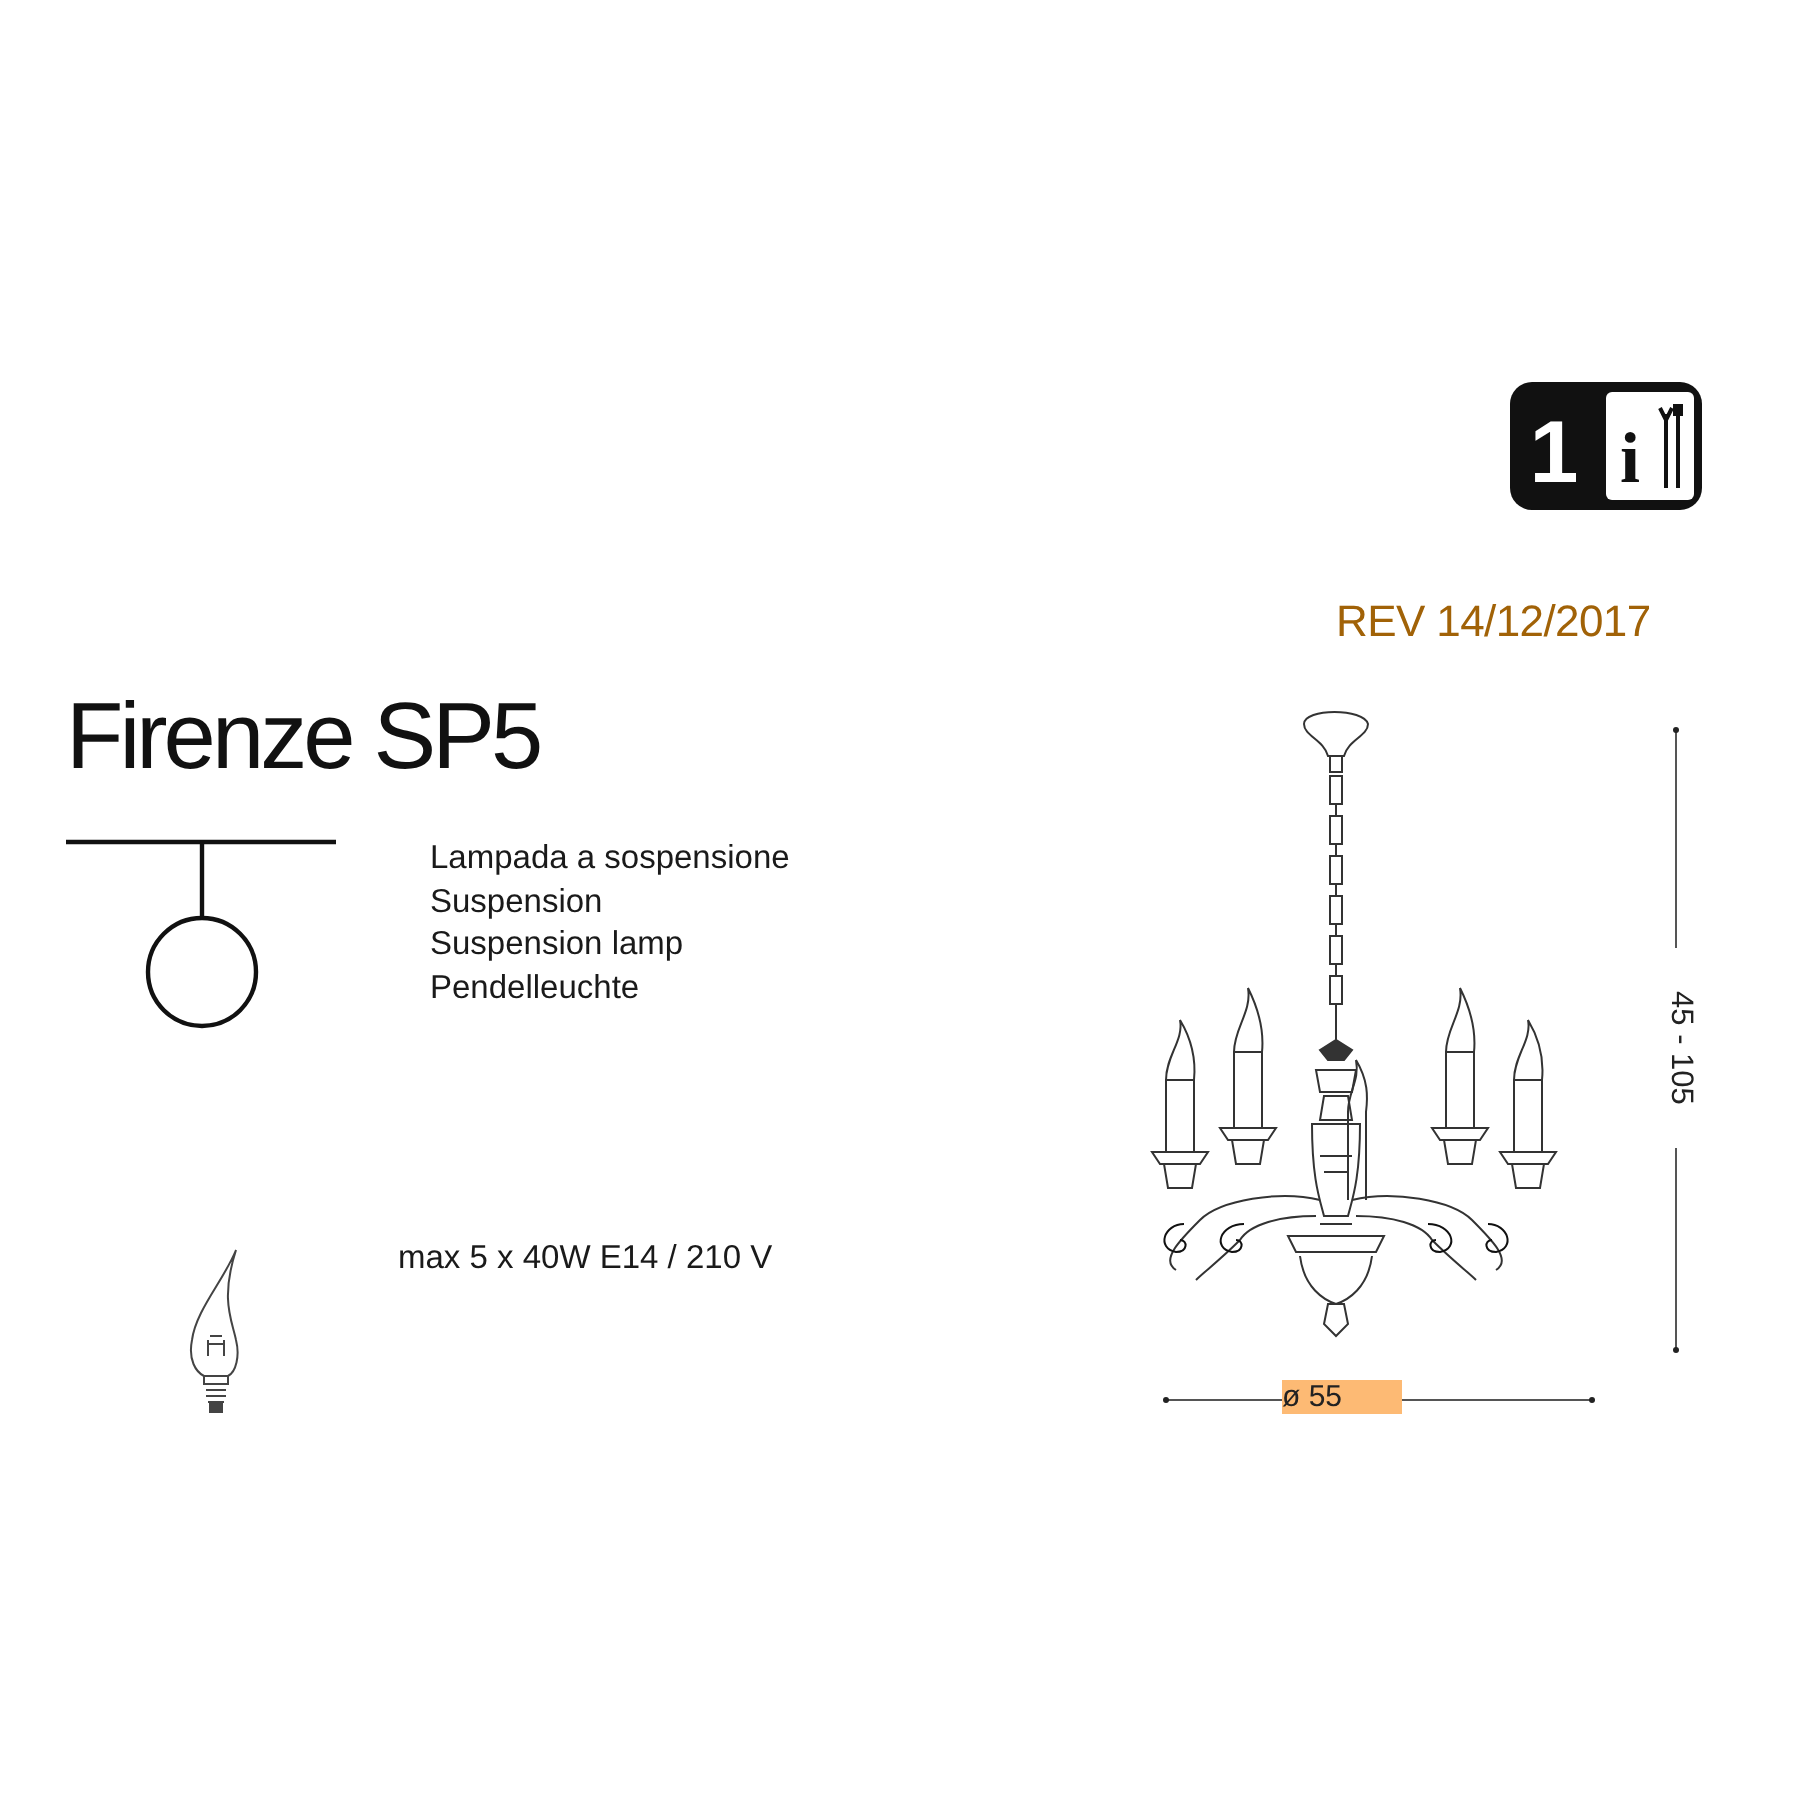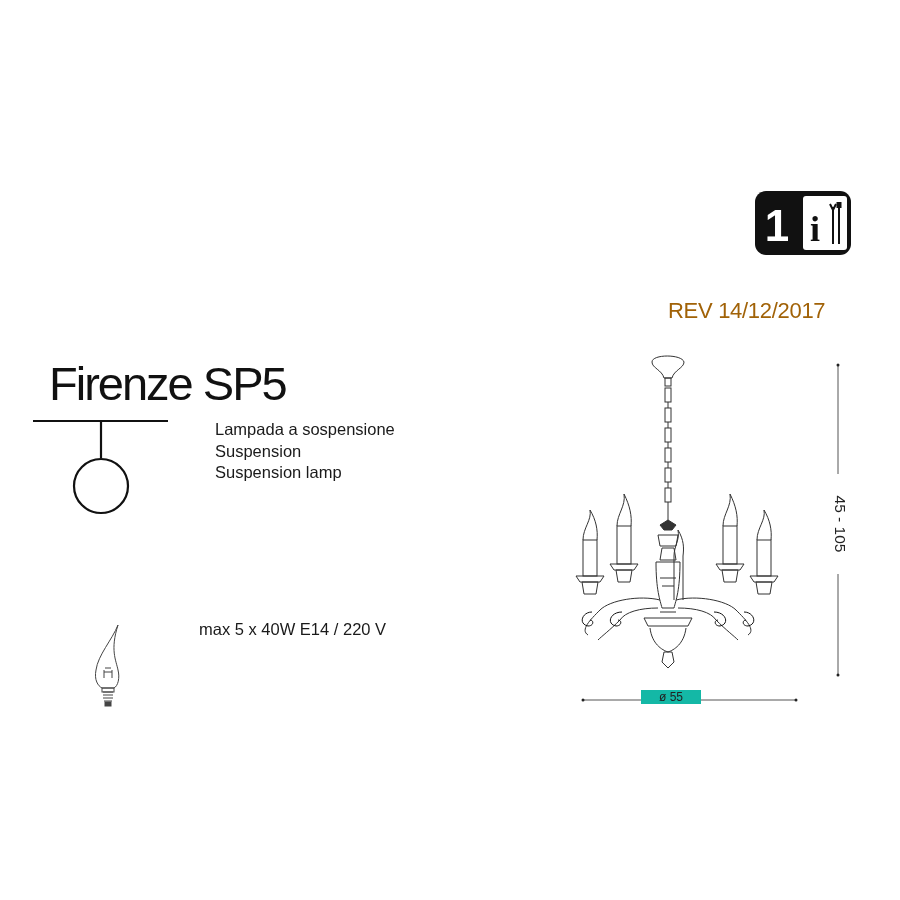--- a/index.html
+++ b/index.html
@@ -1,33 +1,33 @@
 <!DOCTYPE html>
 <html><head>
 <meta charset="utf-8">
 <style>
   html, body { margin: 0; padding: 0; background: #ffffff; }
   body { width: 900px; height: 900px; position: relative; overflow: hidden;
          font-family: "Liberation Sans", sans-serif; color: #1a1a1a; }
   .abs { position: absolute; }
   .badge { left: 753px; top: 189px; width: 100px; height: 68px; }
   .rev { left: 668px; top: 298px; font-size: 22px; letter-spacing: -0.3px; color: #a16207; }
-  .title { left: 33px; top: 340px; font-size: 47px; font-weight: normal; letter-spacing: -2px; color: #111; margin: 16px; }
+  .title { left: 33px; top: 340px; font-size: 47px; font-weight: normal; letter-spacing: -2px; color: #111; margin: 0; }
   .symbol { left: 33px; top: 418px; width: 140px; width: 135px; height: 105px; }
   .desc { left: 215px; top: 419px; font-size: 16.5px; line-height: 21.5px; color: #1a1a1a; }
   .desc div { white-space: nowrap; }
   .specs { left: 199px; top: 619px; font-size: 16.5px; line-height: 21.5px; color: #1a1a1a; }
   .specs div { white-space: nowrap; }
   .bulb { left: 88px; top: 620px; width: 40px; height: 88px; }
   .drawing { left: 570px; top: 350px; width: 220px; height: 340px; }
   .vdim { left: 820px; top: 360px; width: 40px; height: 320px; }
   .vdim-label { left: 790px; top: 515px; width: 100px; text-align: center; font-size: 15.5px;
                 transform: rotate(90deg); color: #222; background: #fff; }
   .hdim { left: 580px; top: 690px; width: 220px; height: 20px; }
-  .hdim-label { left: 641px; top: 690px; width: 60px; text-align: center; font-size: 12px; background: #14b8a6; color: #222; }
+  .hdim-label { left: 641px; top: 690px; width: 60px; text-align: left; font-size: 15px; background: #fdba74; color: #222; }
 </style>
 </head>
 <body>
 
 <div class="abs badge">
   <svg width="100" height="68" viewBox="0 0 100 68">
     <rect x="2" y="2" width="96" height="64" rx="11" ry="11" fill="#111"></rect>
     <rect x="50" y="7" width="44" height="54" rx="3" fill="#fff"></rect>
     <text x="24" y="52" font-family="Liberation Sans, sans-serif" font-size="44" font-weight="bold" fill="#fff" text-anchor="middle">1</text>
     <text x="62" y="52" font-family="Liberation Serif, serif" font-size="36" font-weight="bold" fill="#111" text-anchor="middle">i</text>
@@ -49,34 +49,35 @@
     <line x1="0" y1="3" x2="135" y2="3" stroke="#111" stroke-width="2.2"></line>
     <line x1="68" y1="3" x2="68" y2="40" stroke="#111" stroke-width="2.2"></line>
     <circle cx="68" cy="68" r="27" stroke="#111" stroke-width="2.2" fill="none"></circle>
   </svg>
 </div>
 
 <div class="abs desc">
   <div>Lampada a sospensione</div>
   <div>Suspension</div>
   <div>Suspension lamp</div>
+  <div>Pendelleuchte</div>
 </div>
 
 <div class="abs bulb">
   <svg width="40" height="88" viewBox="0 0 40 88" fill="none" stroke="#444" stroke-width="1">
     <path d="M30 5 C24 20, 10 35, 8 50 C6 60, 10 66, 14 68 L26 68 C30 66, 32 58, 30 50 C28 40, 22 30, 30 5 Z"></path>
     <path d="M16 58 L16 50 M24 58 L24 50 M16 52 L24 52 M17 48 L23 48"></path>
     <rect x="14" y="68" width="12" height="4"></rect>
     <path d="M15 72 L25 72 M15 75 L25 75 M15 78 L25 78 M16 81 L24 81"></path>
     <rect x="17" y="82" width="6" height="4" fill="#444"></rect>
   </svg>
 </div>
 
 <div class="abs specs">
-  <div>max 5 x 40W E14 / 220 V</div>
+  <div>max 5 x 40W E14 / 210 V</div>
 </div>
 
 <div class="abs drawing">
   <svg width="220" height="340" viewBox="0 0 220 340" fill="none" stroke="#333" stroke-width="1">
 
     <path d="M82 12 C82 4, 112 4, 114 12 C114 18, 104 20, 102 28 L94 28 C92 20, 82 18, 82 12 Z"></path>
 
     <g>
       <rect x="95" y="28" width="6" height="8"></rect>
       <rect x="95" y="38" width="6" height="14"></rect>

